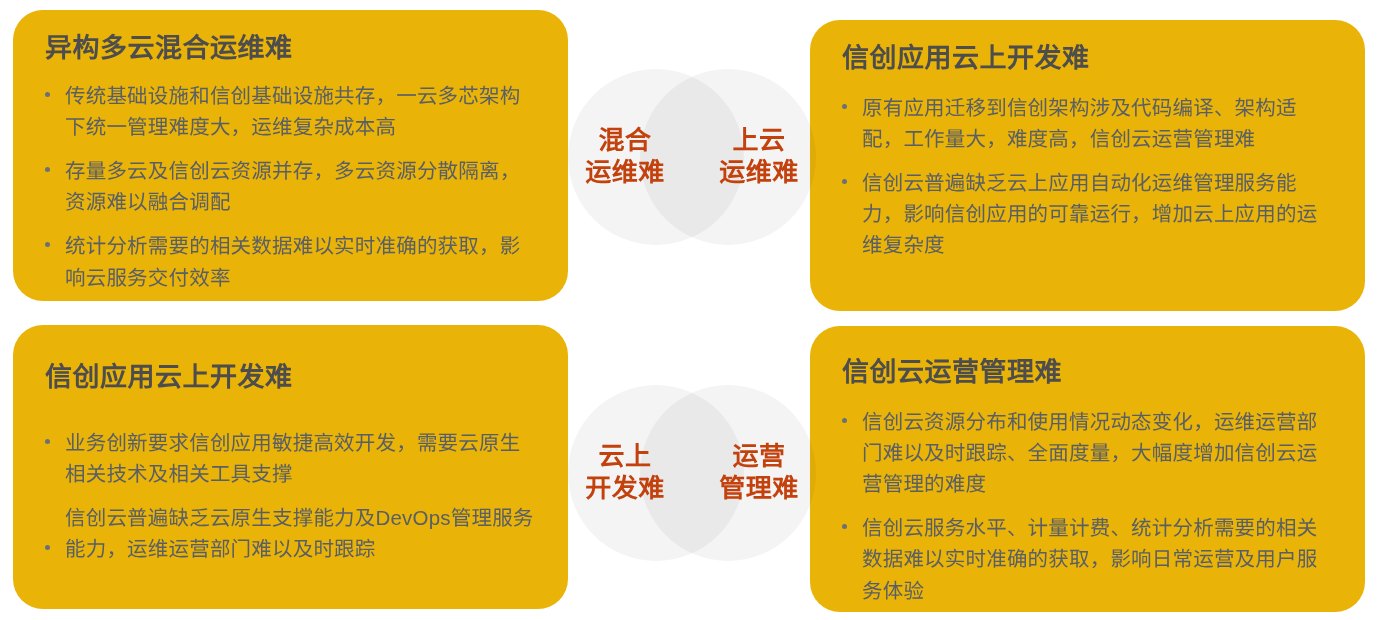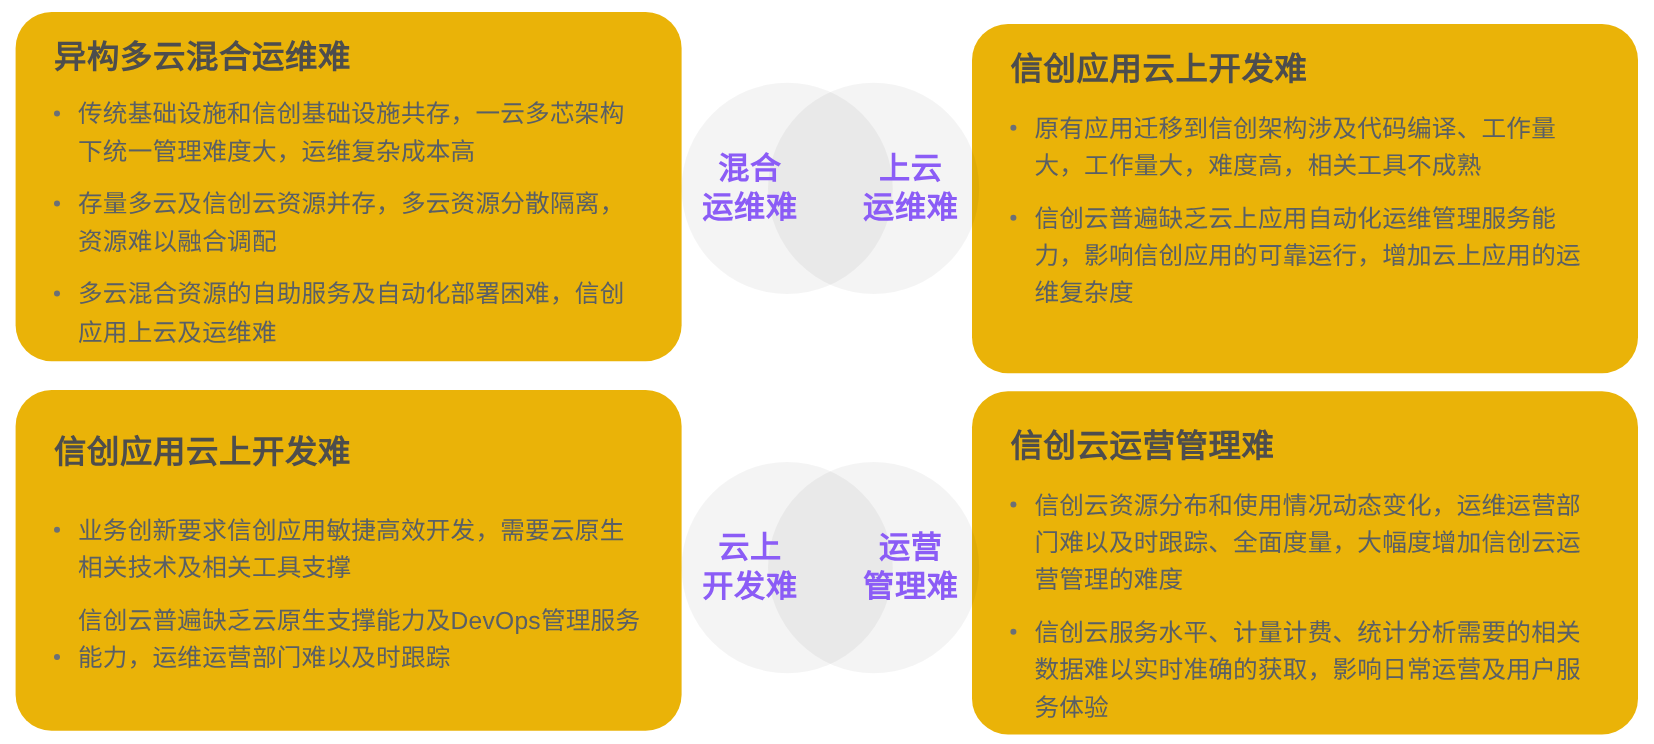--- a/index.html
+++ b/index.html
@@ -103,21 +103,21 @@
 
   .venn .venn-label {
     position: absolute;
     top: 50%;
     transform: translateY(-50%);
     width: 118px;
     text-align: center;
     font-size: 26px;
     font-weight: bold;
     line-height: 1.22;
-    color: #8b5cf6;
+    color: #c2410c;
     letter-spacing: 0.5px;
     white-space: pre-line;
   }
 
   .venn .label-left  { left: -2px; }
   .venn .label-right { left: 132px; }
 </style>
 </head>
 <body>
 
@@ -129,31 +129,31 @@
       <li class="bullet">
         <span class="dot"></span>
         <span>传统基础设施和信创基础设施共存，一云多芯架构下统一管理难度大，运维复杂成本高</span>
       </li>
       <li class="bullet">
         <span class="dot"></span>
         <span>存量多云及信创云资源并存，多云资源分散隔离，资源难以融合调配</span>
       </li>
       <li class="bullet">
         <span class="dot"></span>
-        <span>多云混合资源的自助服务及自动化部署困难，信创应用上云及运维难</span>
+        <span>统计分析需要的相关数据难以实时准确的获取，影响云服务交付效率</span>
       </li>
     </ul>
   </div>
 
   <div class="card card-tr">
     <div class="card-title">信创应用云上开发难</div>
     <ul class="bullets">
       <li class="bullet">
         <span class="dot"></span>
-        <span>原有应用迁移到信创架构涉及代码编译、工作量大，工作量大，难度高，相关工具不成熟</span>
+        <span>原有应用迁移到信创架构涉及代码编译、架构适配，工作量大，难度高，信创云运营管理难</span>
       </li>
       <li class="bullet">
         <span class="dot"></span>
         <span>信创云普遍缺乏云上应用自动化运维管理服务能力，影响信创应用的可靠运行，增加云上应用的运维复杂度</span>
       </li>
     </ul>
   </div>
 
   <div class="card card-bl">
     <div class="card-title">信创应用云上开发难</div>

